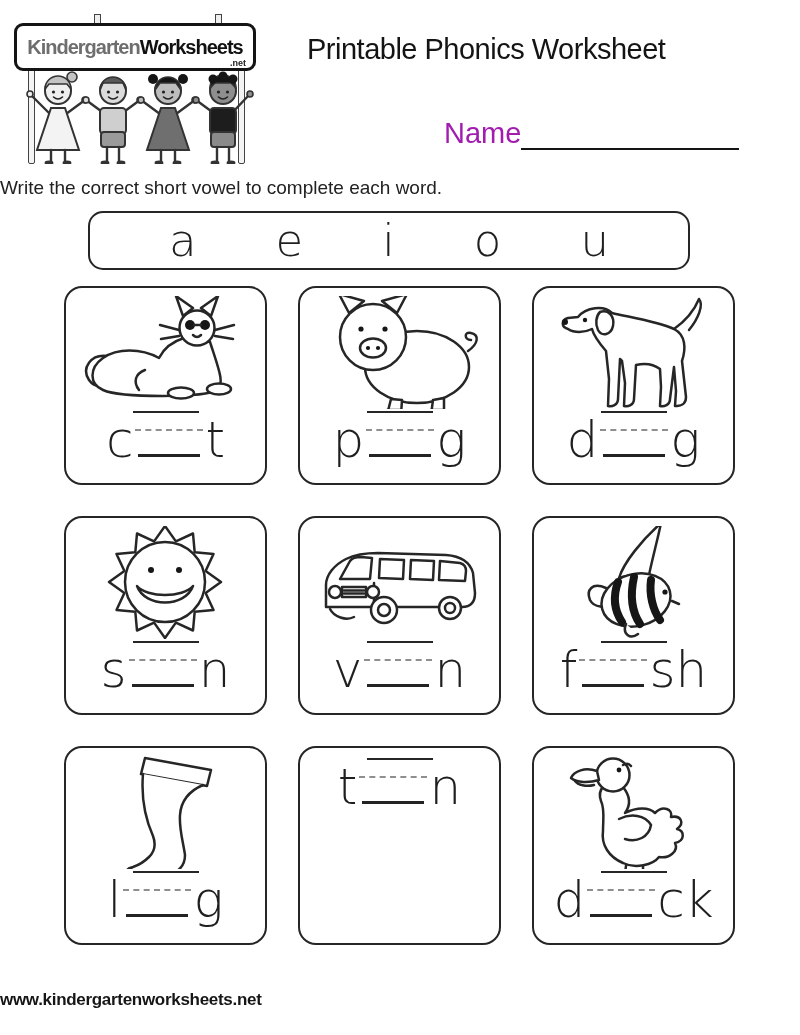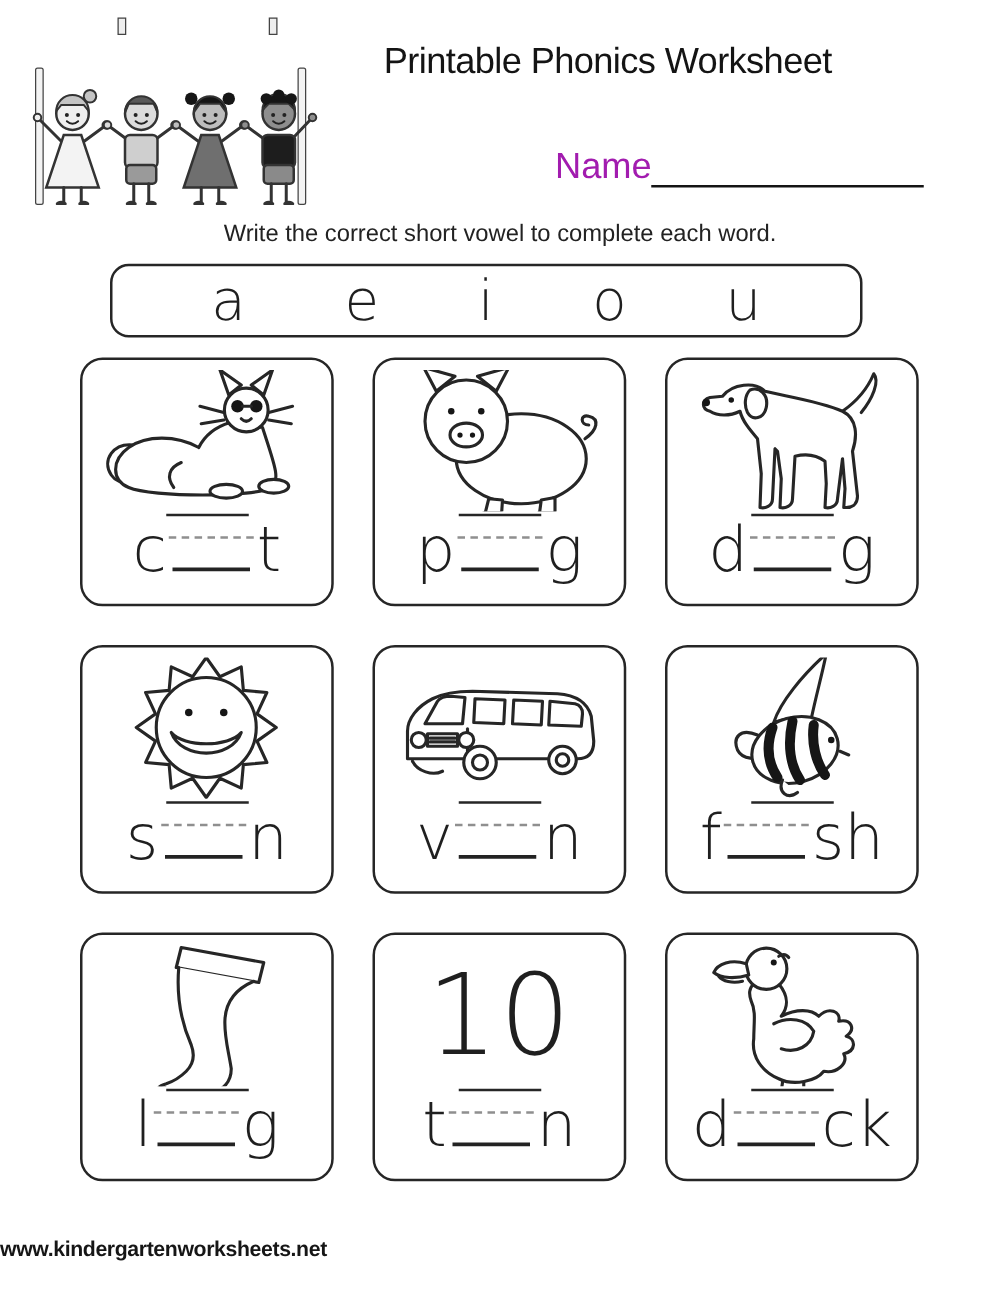--- a/index.html
+++ b/index.html
@@ -23,21 +23,21 @@
   .sign .brand { font-weight:bold; font-size:20px; letter-spacing:-1px; white-space:nowrap; }
   .sign .brand .b1 { color:#6e6e6e; }
   .sign .brand .b2 { color:#111; }
   .sign .net { position:absolute; right:7px; bottom:0px; font-size:9px; font-weight:bold; color:#222; }
   .kids { position:absolute; left:0; top:52px; z-index:1; }
 
   
   .title { position:absolute; left:268px; top:33px; font-size:29px; letter-spacing:-0.5px; color:#141414;margin-left:39px; }
   .name-row { position:absolute; left:444px; top:116px; font-size:29px; color:#a21caf; white-space:nowrap; }
   .name-line { display:inline-block; width:218px; height:32px; border-bottom:2.5px solid #141414; vertical-align:bottom; }
-  .instruction { position:absolute; left:0; top:177px; width:100%; text-align:center; font-size:19px; color:#222; }
+  .instruction { position:absolute; left:0; top:177px; width:100%; text-align:left; font-size:19px; color:#222; }
 
   
   .vowel-strip {
     position:absolute; left:88px; top:211px; width:598px; height:55px;
     border:2.5px solid #262626; border-radius:15px;
     display:flex; justify-content:space-evenly; align-items:center;
   }
   .vowel { font-family:"DejaVu Sans", sans-serif; font-weight:200; font-size:45px; color:#1f1f1f; line-height:1; }
 
   
@@ -68,20 +68,24 @@
     font-size:17px; font-weight:bold; color:#161616; letter-spacing:-0.3px; }
 </style>
 </head>
 <body>
 
 <div class="logo">
   <div class="stub left"></div>
   <div class="stub right"></div>
   <div class="pole left"></div>
   <div class="pole right"></div>
+  <div class="sign">
+    <span class="brand"><span class="b1">Kindergarten</span><span class="b2">Worksheets</span></span>
+    <span class="net">.net</span>
+  </div>
   <svg class="kids" width="252" height="100" viewBox="0 0 252 100" id="kids-svg">
       <line x1="40" y1="50" x2="20" y2="30" stroke="#333" stroke-width="2.4" stroke-linecap="round"></line>
       <line x1="56" y1="50" x2="75" y2="36" stroke="#333" stroke-width="2.4" stroke-linecap="round"></line>
       <circle cx="20" cy="30" r="3" fill="#efefef" stroke="#333" stroke-width="1.6"></circle>
       <circle cx="75" cy="36" r="3" fill="#efefef" stroke="#333" stroke-width="1.6"></circle>
       <path d="M41 44 L55 44 L69 86 L27 86 Z" fill="#f3f3f3" stroke="#333" stroke-width="2"></path>
       <line x1="41" y1="86" x2="41" y2="97" stroke="#333" stroke-width="2.4" stroke-linecap="round"></line>
       <line x1="55" y1="86" x2="55" y2="97" stroke="#333" stroke-width="2.4" stroke-linecap="round"></line>
       <ellipse cx="39" cy="99" rx="4.4" ry="2.4" fill="#333"></ellipse>
       <ellipse cx="57" cy="99" rx="4.4" ry="2.4" fill="#333"></ellipse>
@@ -307,23 +311,20 @@
       </div>
     <div class="ground-line"></div>
     <div class="word-row">
       <span class="letters onset">l</span>
       <span class="blank"></span>
       <span class="letters coda">g</span>
     </div>
   </div>
 
   <div class="card">
-    <div class="card-image">
-        <div class="ten-text">10</div>
-      </div>
     <div class="ground-line"></div>
     <div class="word-row">
       <span class="letters onset">t</span>
       <span class="blank"></span>
       <span class="letters coda">n</span>
     </div>
   </div>
 
   <div class="card">
     <div class="card-image">

